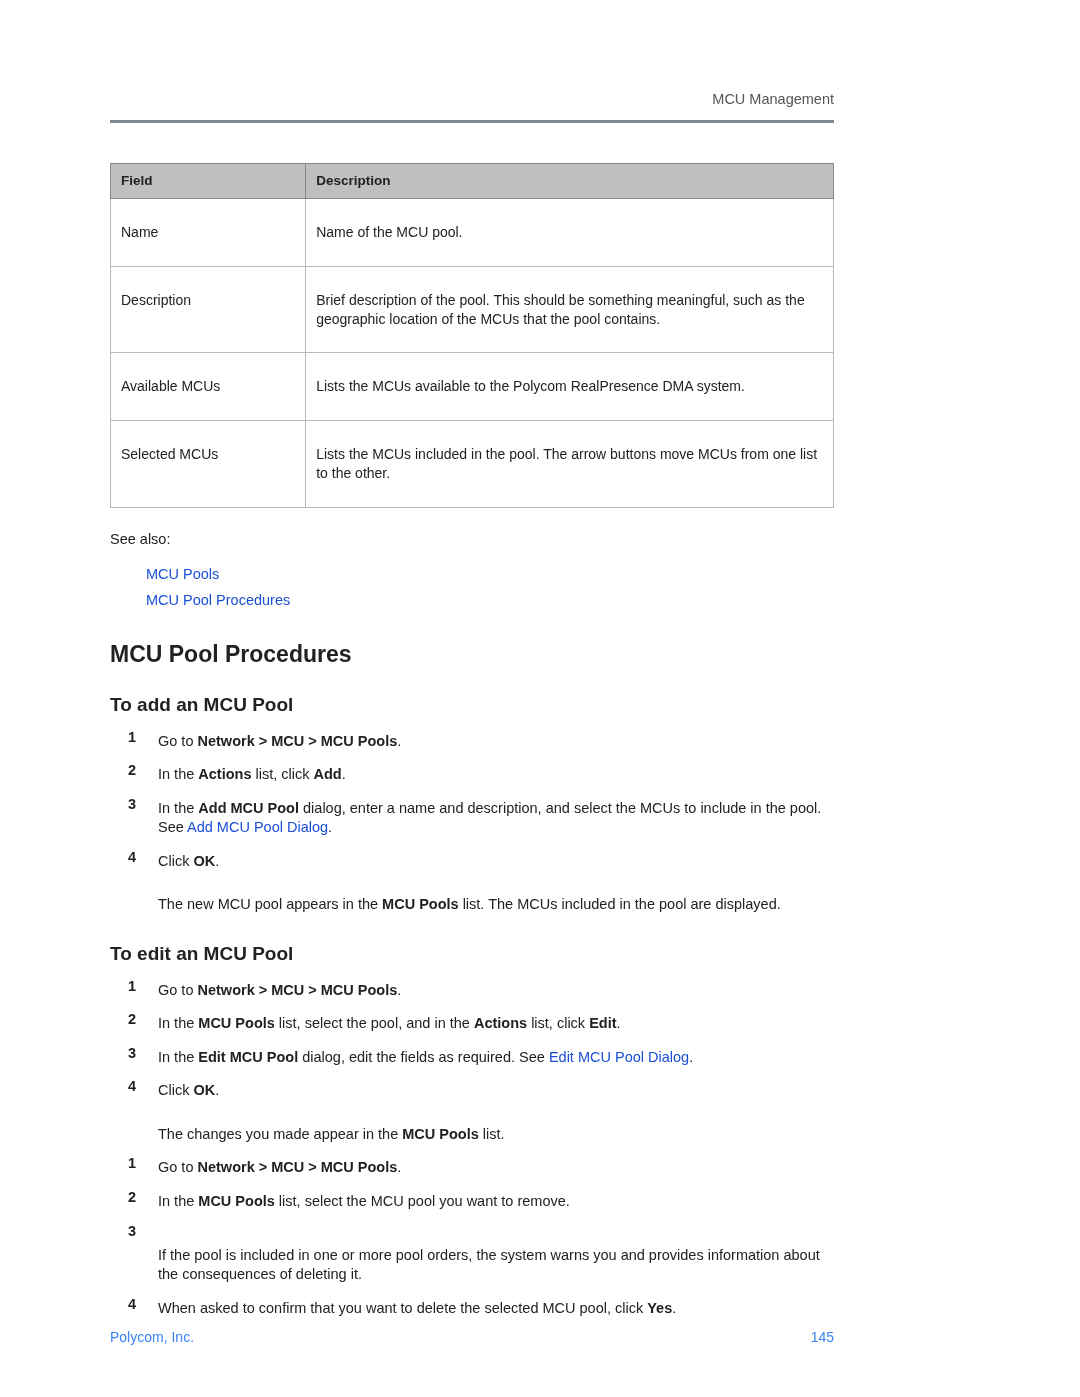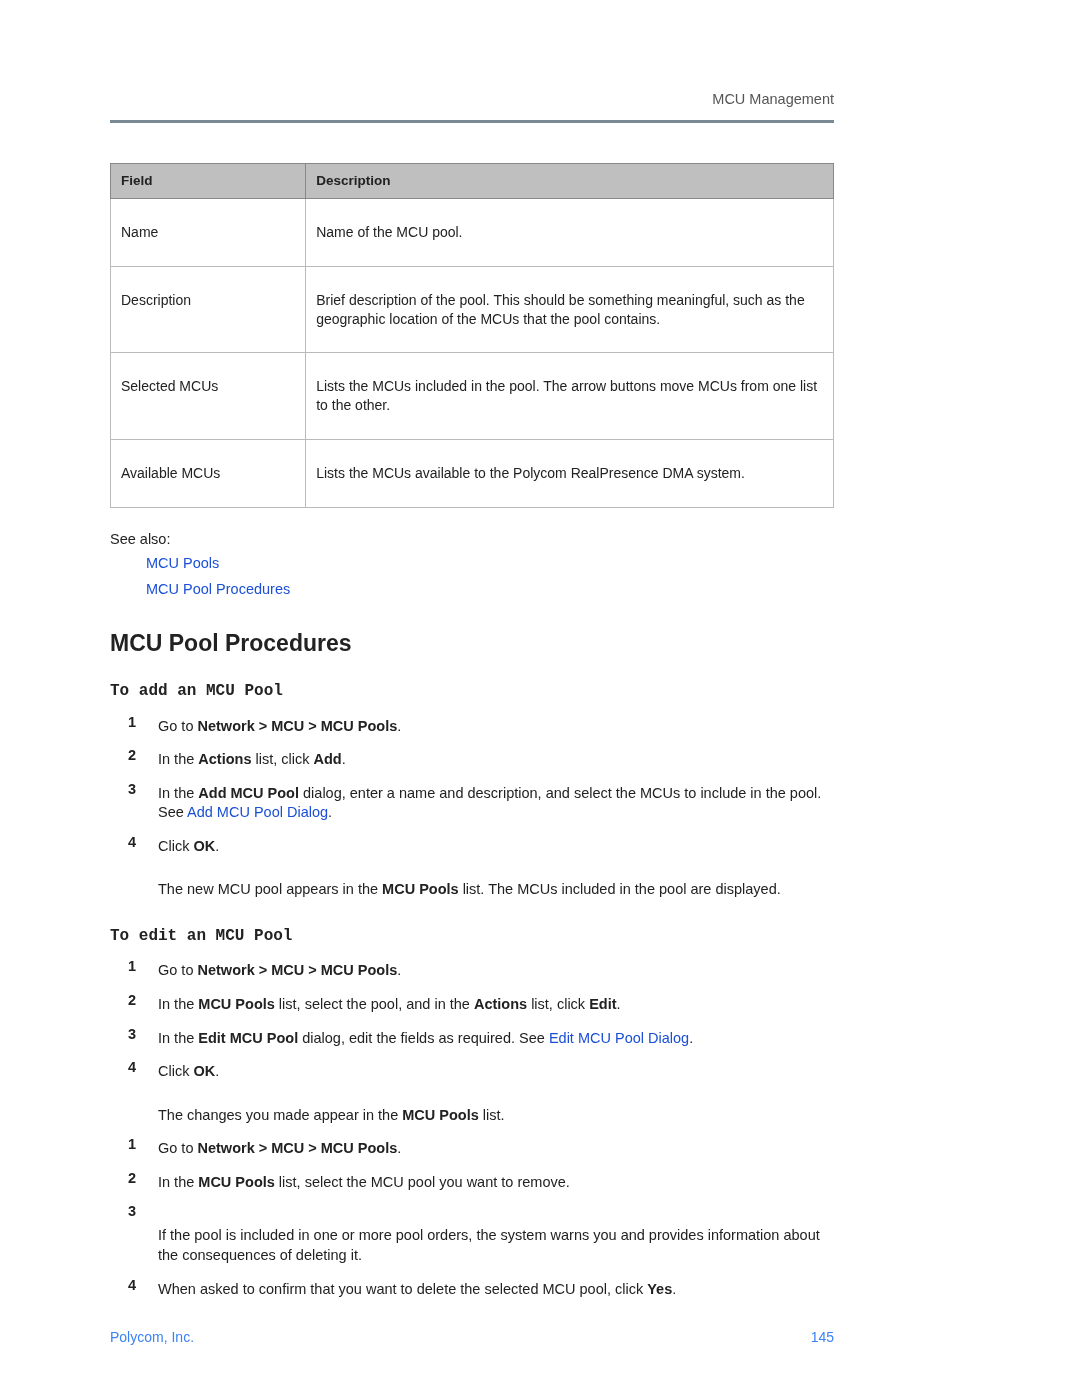--- a/index.html
+++ b/index.html
@@ -42,36 +42,35 @@
     border: 1px solid #888;
     font-size: 13.5px;
   }
   table.fields td {
     padding: 24px 10px;
     border: 1px solid #bbb;
     vertical-align: top;
     font-size: 14px;
   }
   .col-field { width: 27%; }
-  .see-also { margin: 8px 0 0 0; }
+  .see-also { margin: 8px 0 11px 0; }
   .see-also-links { margin-left: 36px; line-height: 1.8; }
   a.link {
     color: #1a4fd6;
     text-decoration: none;
   }
   h2.section {
     font-size: 23px;
     font-weight: bold;
     margin: 26px 0 18px 0;
   }
   h3.proc {
-    font-size: 16px;
+    font-size: 19px;
     font-weight: bold;
     margin: 22px 0 10px 0;
-    font-family: Liberation Mono, monospace;
   }
   ol.steps {
     list-style: none;
     padding: 0;
     margin: 0;
   }
   ol.steps li {
     display: flex;
     margin: 6px 0;
   }
@@ -121,26 +120,26 @@
     <tbody>
       <tr>
         <td>Name</td>
         <td>Name of the MCU pool.</td>
       </tr>
       <tr>
         <td>Description</td>
         <td>Brief description of the pool. This should be something meaningful, such as the geographic location of the MCUs that the pool contains.</td>
       </tr>
       <tr>
+        <td>Available MCUs</td>
+        <td>Lists the MCUs available to the Polycom RealPresence DMA system.</td>
+      </tr>
+      <tr>
         <td>Selected MCUs</td>
         <td>Lists the MCUs included in the pool. The arrow buttons move MCUs from one list to the other.</td>
-      </tr>
-      <tr>
-        <td>Available MCUs</td>
-        <td>Lists the MCUs available to the Polycom RealPresence DMA system.</td>
       </tr>
     </tbody>
   </table>
 
   <div class="see-also">See also:</div>
   <div class="see-also-links">
     <a href="#" class="link">MCU Pools</a><br>
     <a href="#" class="link">MCU Pool Procedures</a>
   </div>
 

